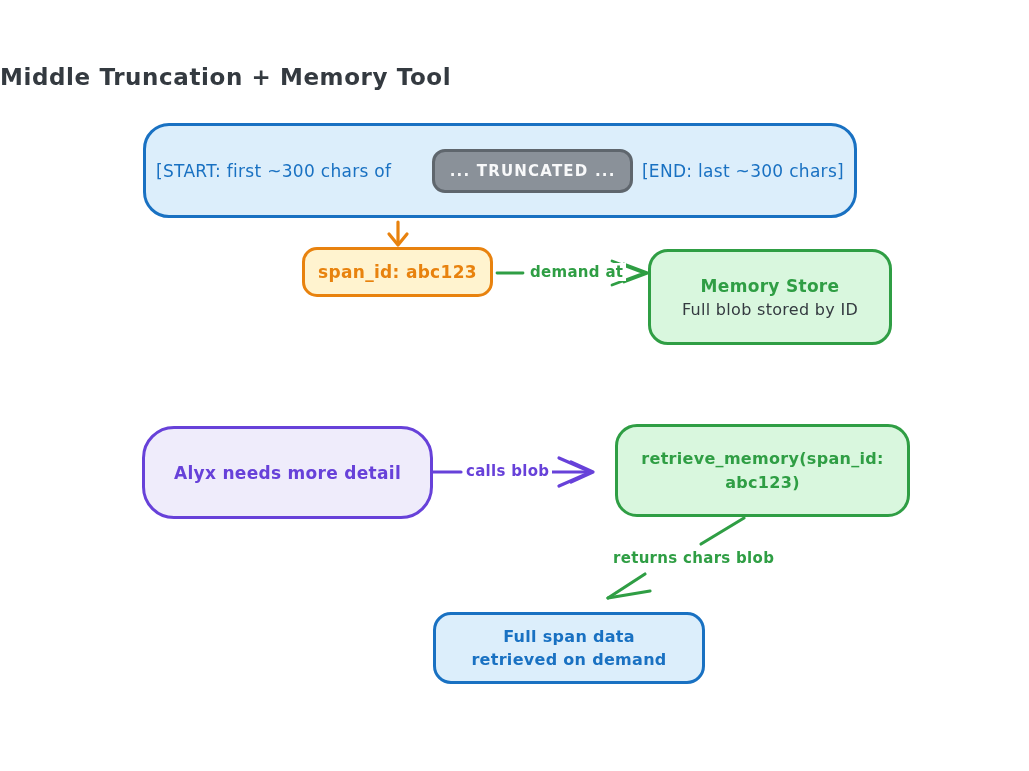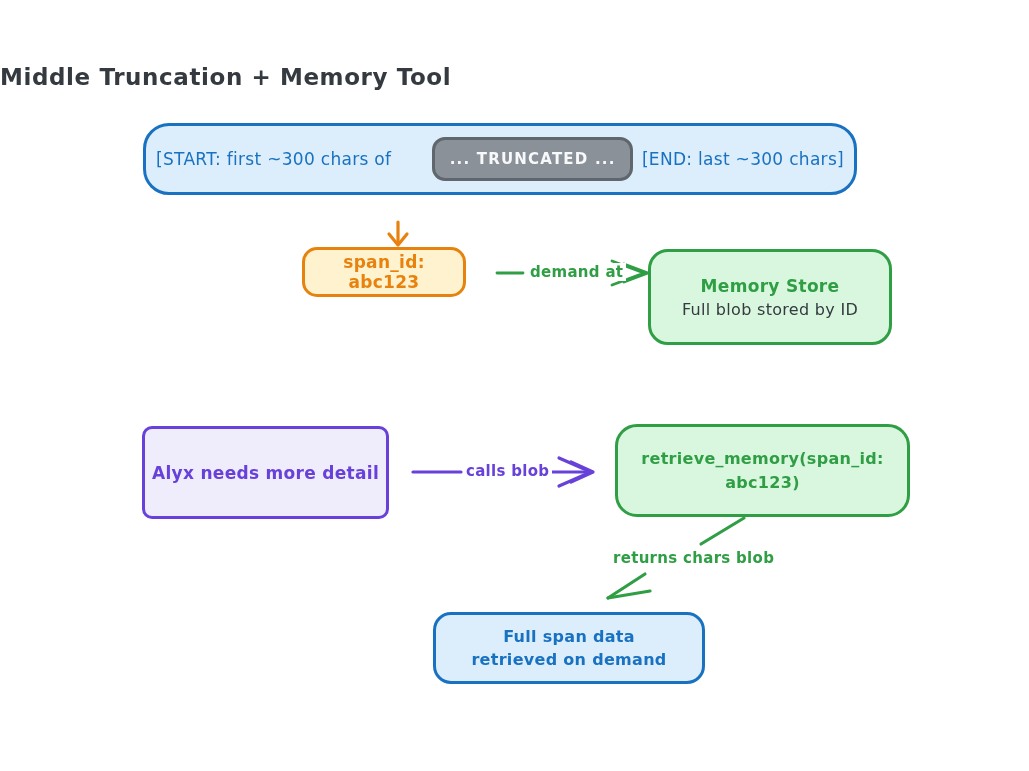--- a/index.html
+++ b/index.html
@@ -12,54 +12,54 @@
     font-size: 23px; font-weight: 700;
     color: var(--dark, #343a40); letter-spacing: 0.6px;
   }
 
   .node {
     position: absolute; display: flex; align-items: center; justify-content: center;
     text-align: center; letter-spacing: 0.3px;
   }
 
   .trunc-box {
-    left: 143px; top: 123px; width: 714px; height: 72px;
+    left: 143px; top: 123px; width: 714px; height: 95px;
     border: 3px solid var(--blue, #1971c2); border-radius: 26px;
     background: var(--blue_fill, #dceefb);
     gap: 9px; padding: 0 10px; justify-content: space-between;
   }
   .trunc-text { color: var(--blue, #1971c2); font-size: 17px; white-space: nowrap; }
 
   .trunc-chip {
     display: inline-flex; align-items: center; justify-content: center;
     width: 214px; height: 44px; border-radius: 13px;
     background: var(--gray_fill, #8a9199); border: 3px solid var(--gray_border, #5f666d);
     color: var(--white_text, #f8f9fa); font-size: 15px; font-weight: 700;
     letter-spacing: 1.2px; white-space: nowrap; margin-left: 32px;
   }
 
   .span-id-box {
-    left: 302px; top: 247px; width: 164px; height: 50px;
+    left: 302px; top: 247px; width: 191px; height: 50px;
     border: 3.5px solid var(--orange, #e8820e); border-radius: 15px;
     background: var(--orange_fill, #fff3cf);
     color: var(--orange, #e8820e); font-size: 17px; font-weight: 600;
   }
 
   .memory-box {
     left: 648px; top: 249px; width: 244px; height: 96px;
     border: 3.5px solid var(--green, #2f9e44); border-radius: 20px;
     background: var(--green_fill, #d9f7de);
     flex-direction: column; gap: 4px;
   }
   .memory-title { color: var(--green, #2f9e44); font-size: 17px; font-weight: 600; }
   .memory-sub { color: var(--dark, #343a40); font-size: 16px; }
 
   .alyx-box {
-    left: 142px; top: 426px; width: 247px; height: 93px;
-    border: 3.5px solid var(--purple, #6741d9); border-radius: 10px;
+    left: 142px; top: 426px; width: 291px; height: 93px;
+    border: 3.5px solid var(--purple, #6741d9); border-radius: 32px;
     background: var(--purple_fill, #efecfb);
     color: var(--purple, #6741d9); font-size: 17px; font-weight: 600;
   }
 
   .retrieve-box {
     left: 594px; top: 424px; width: 295px; height: 93px;
     border: 3.5px solid var(--green, #2f9e44); border-radius: 22px;
     background: var(--green_fill, #d9f7de);
     color: var(--green, #2f9e44); font-size: 16px; font-weight: 600;
     padding: 0 28px; line-height: 1.45; margin-left: 21px;

